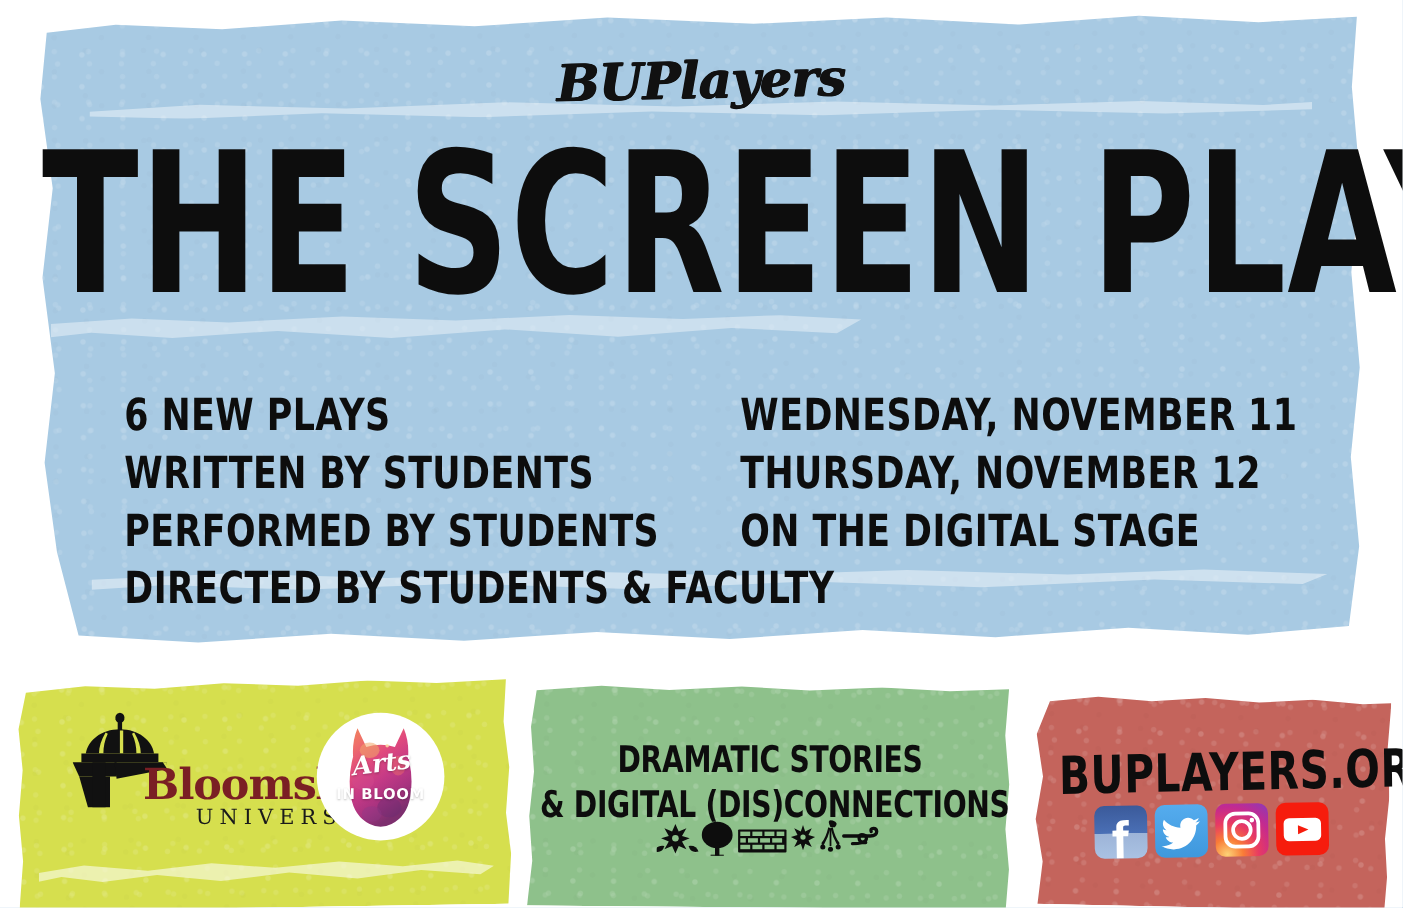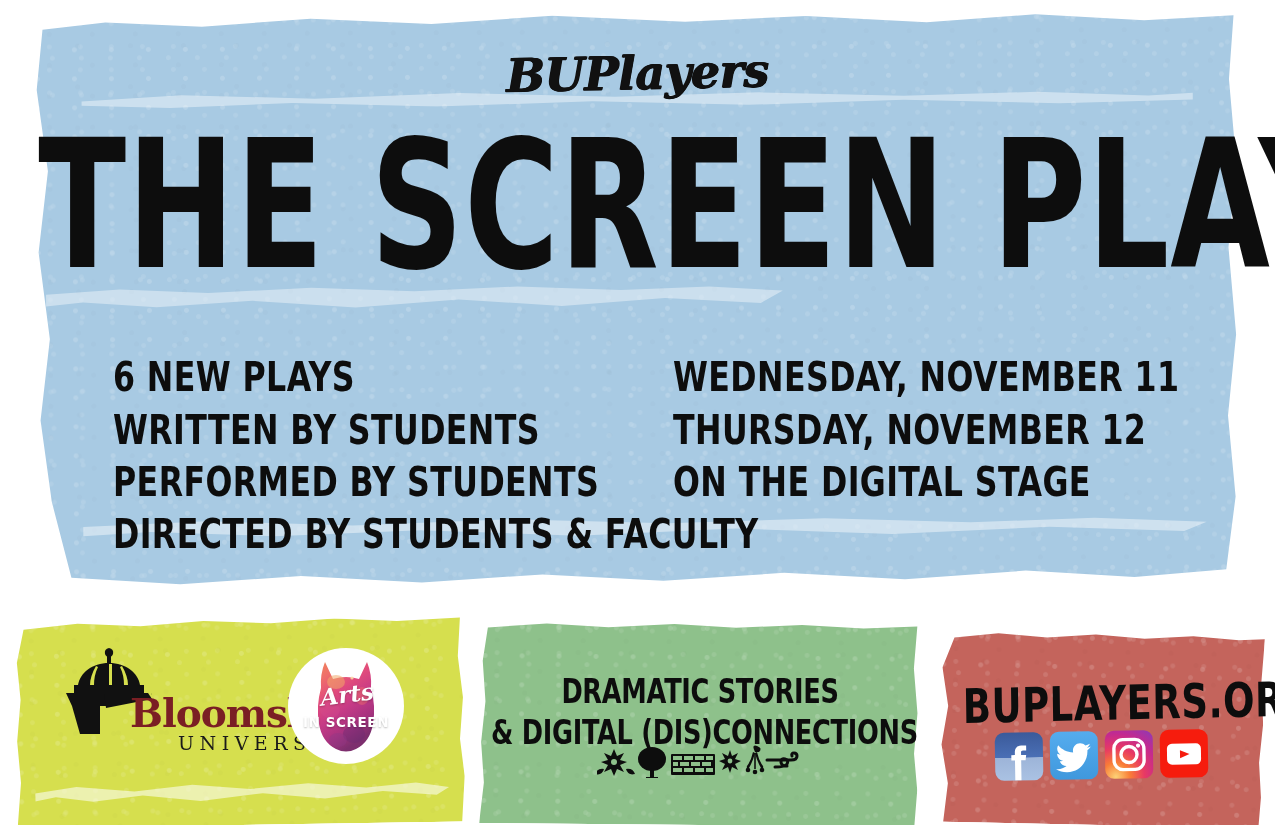--- a/index.html
+++ b/index.html
@@ -337,21 +337,21 @@
                Q34 94 31 76 Q28 58 33 40 Q32 26 37 14 Z" fill="url(#bloomGrad)"></path>
       <ellipse cx="48" cy="34" rx="9" ry="7" fill="#f3a76a" opacity=".55"></ellipse>
       <ellipse cx="74" cy="48" rx="7" ry="9" fill="#ef6f6a" opacity=".45"></ellipse>
       <ellipse cx="42" cy="62" rx="10" ry="8" fill="#d24a8e" opacity=".40"></ellipse>
       <ellipse cx="66" cy="86" rx="11" ry="9" fill="#6e2c73" opacity=".45"></ellipse>
       <ellipse cx="50" cy="92" rx="9" ry="7" fill="#8e3a86" opacity=".40"></ellipse>
       <circle cx="64" cy="30" r="1.6" fill="#ffe3a8" opacity=".8"></circle>
       <circle cx="44" cy="45" r="1.3" fill="#ffe3a8" opacity=".7"></circle>
     </svg>
     <div id="arts-script">Arts</div>
-    <div id="arts-bloom">IN SCREEN</div>
+    <div id="arts-bloom">IN BLOOM</div>
   </div>
 
   <div class="panel" id="green-panel">
     <div class="paper"></div>
     <div class="grain"></div>
   </div>
 
   <div id="green-text" class="hand-title">
     <div>DRAMATIC STORIES</div>
     <div>&amp; DIGITAL (DIS)CONNECTIONS</div>

